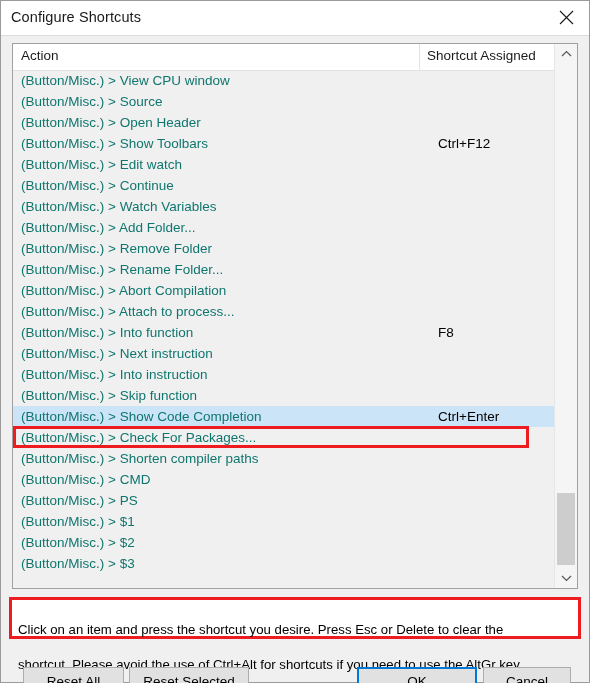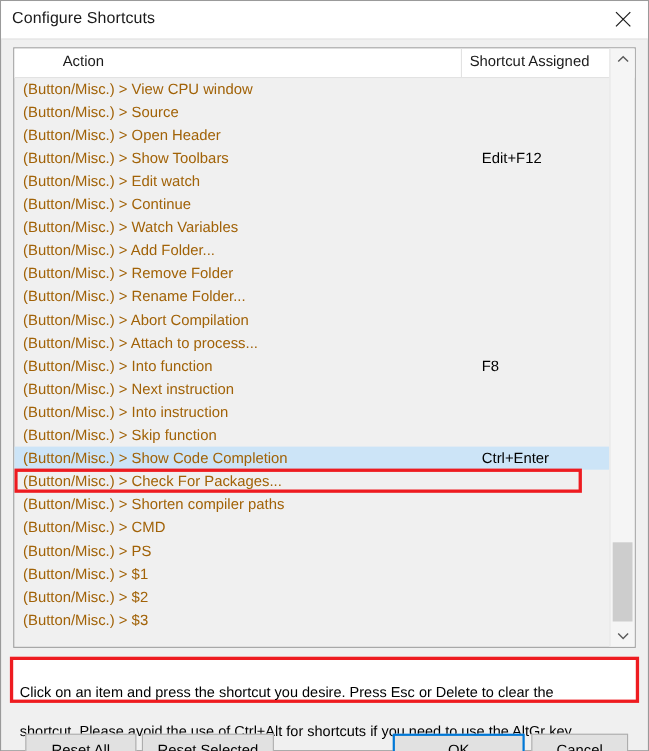--- a/index.html
+++ b/index.html
@@ -76,21 +76,21 @@
     background: #ffffff;
     border-bottom: 1px solid #e2e2e2;
   }
   .hdr-cell {
     position: absolute;
     top: 4px;
     font-size: 13.5px;
     color: #1a1a1a;
     white-space: nowrap;
   }
-  #hdr-action { left: 8px; margin-left: 36px; }
+  #hdr-action { left: 8px; }
   #hdr-shortcut { left: 414px; }
   #hdr-divider {
     position: absolute;
     left: 406px;
     top: 0;
     width: 1px;
     height: 26px;
     background: #e2e2e2;
   }
   #hdr-divider2 {
@@ -116,21 +116,21 @@
     width: 541px;
   }
   .row.selected {
     background: #cce4f7;
   }
   .row-action {
     position: absolute;
     left: 8px;
     top: 0;
     font-size: 13.5px;
-    color: #a16207;
+    color: #0f766e;
     white-space: nowrap;
   }
   .row-shortcut {
     position: absolute;
     left: 425px;
     top: 0;
     font-size: 13.5px;
     color: #000000;
     white-space: nowrap;
   }
@@ -250,21 +250,21 @@
         <div class="row">
           <span class="row-action">(Button/Misc.) &gt; Source</span>
           <span class="row-shortcut"></span>
         </div>
         <div class="row">
           <span class="row-action">(Button/Misc.) &gt; Open Header</span>
           <span class="row-shortcut"></span>
         </div>
         <div class="row">
           <span class="row-action">(Button/Misc.) &gt; Show Toolbars</span>
-          <span class="row-shortcut">Edit+F12</span>
+          <span class="row-shortcut">Ctrl+F12</span>
         </div>
         <div class="row">
           <span class="row-action">(Button/Misc.) &gt; Edit watch</span>
           <span class="row-shortcut"></span>
         </div>
         <div class="row">
           <span class="row-action">(Button/Misc.) &gt; Continue</span>
           <span class="row-shortcut"></span>
         </div>
         <div class="row">

